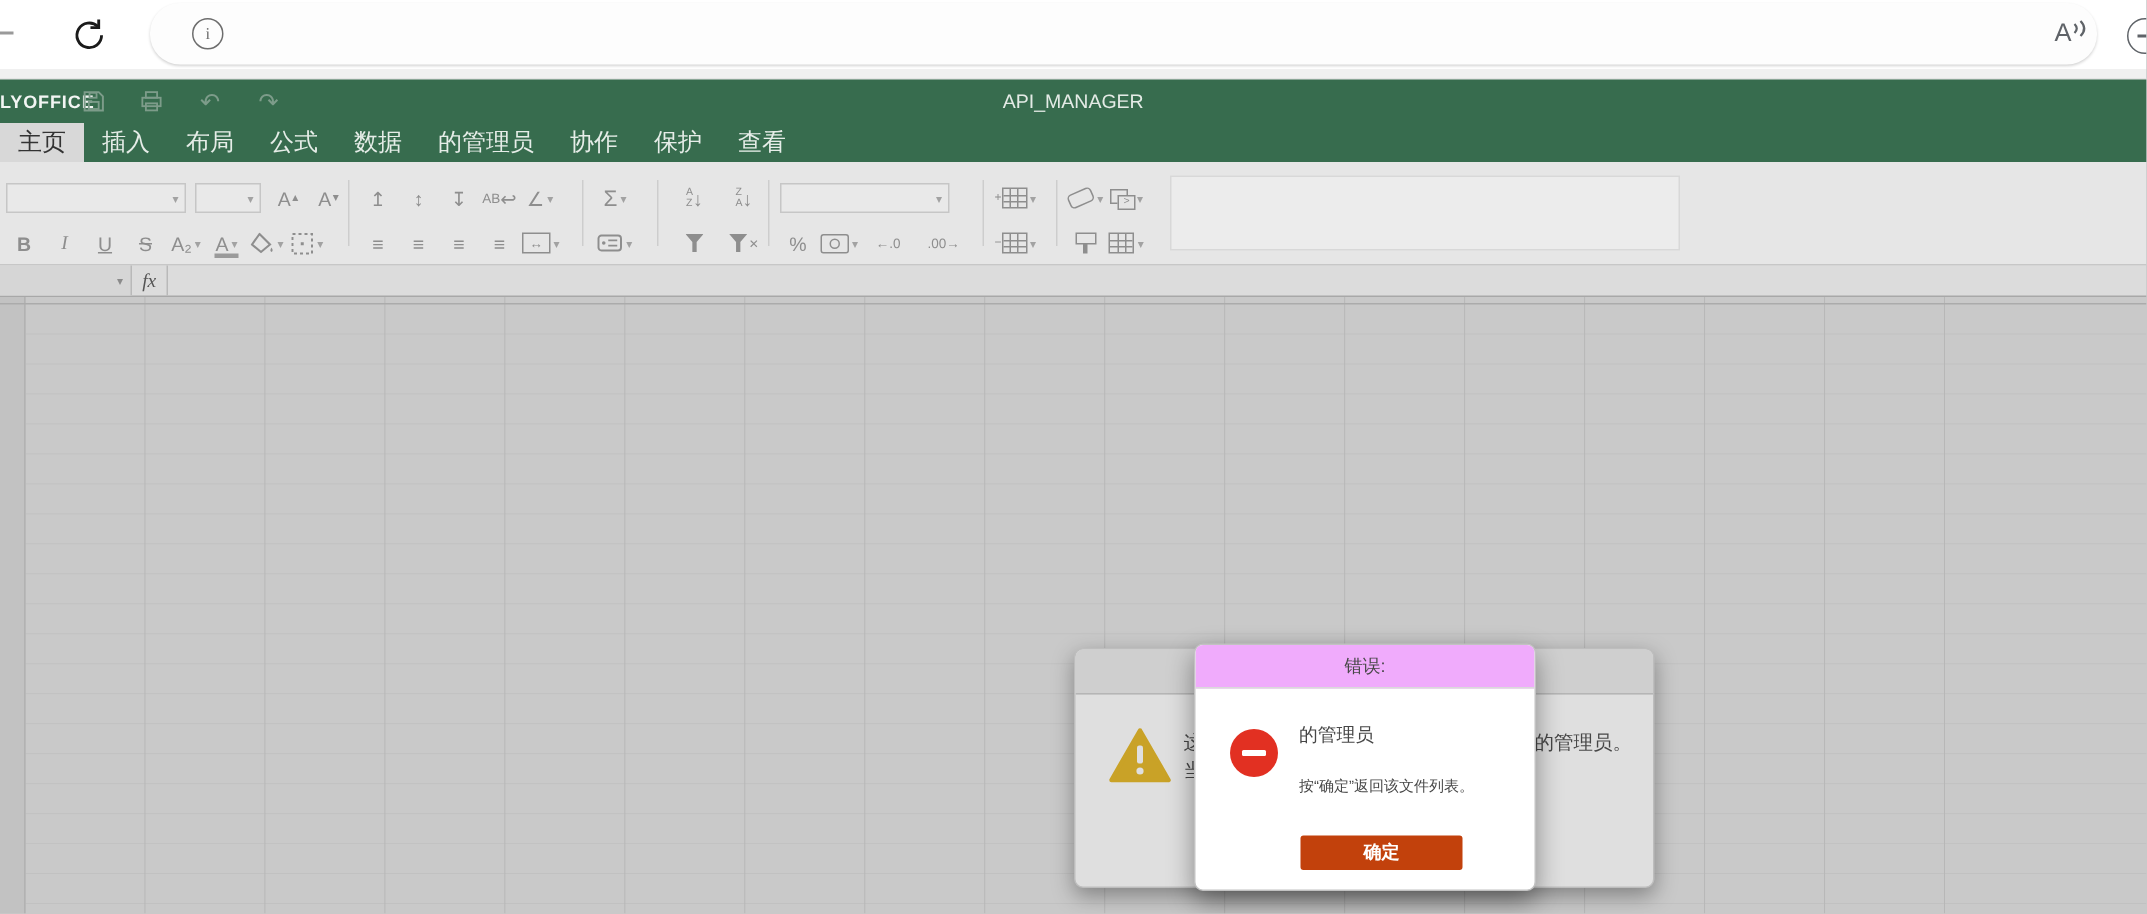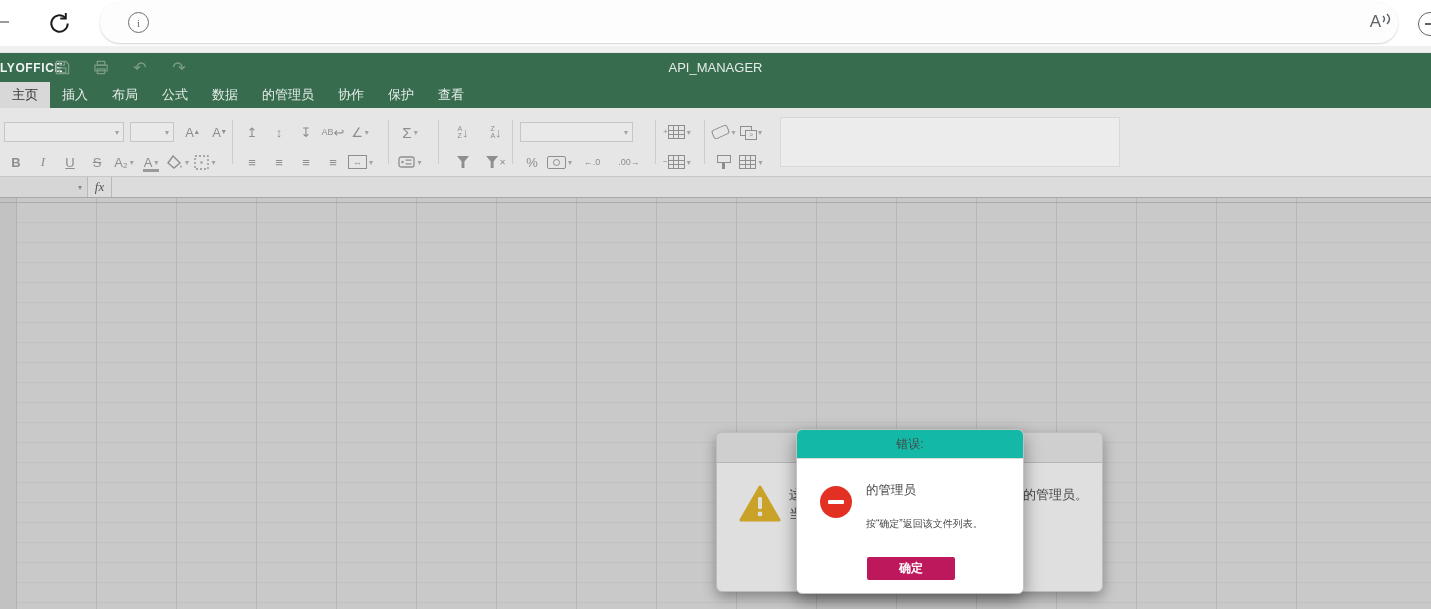--- a/index.html
+++ b/index.html
@@ -22,21 +22,21 @@
 
   
   .app-header{position:absolute;left:0;top:53px;width:1431px;height:29px;background:#376c4e;display:flex;align-items:center;}
   .logo{color:#f2f5f3;font-weight:bold;font-size:12px;letter-spacing:0.6px;margin-left:0;width:52px;}
   .hdr-btn{width:20px;height:20px;margin-right:19px;display:flex;align-items:center;justify-content:center;color:#7d9c8a;font-size:16px;}
   .hdr-btn:first-of-type{margin-left:30px;}
   .doc-title{position:absolute;left:0;right:0;text-align:center;color:#e4ebe6;font-size:13px;pointer-events:none;}
 
   
   .tab-row{position:absolute;left:0;top:82px;width:1431px;height:26px;background:#376c4e;display:flex;align-items:stretch;}
-  .tab{padding:0 12px;display:flex;align-items:center;font-size:13px;color:#e6ede8;cursor:pointer;}
+  .tab{padding:0 12px;display:flex;align-items:center;font-size:16px;color:#e6ede8;cursor:pointer;}
   .tab.active{background:#d8d8d8;color:#333333;}
   .tab.wide{padding:0 12px;}
 
   
   .toolbar{position:absolute;left:0;top:108px;width:1431px;height:69px;background:#e6e6e6;border-bottom:1px solid #c7c7c7;box-sizing:border-box;}
   .tb-sep{position:absolute;top:12px;height:44px;width:1px;background:#cdcdcd;}
   .tb-row{position:absolute;height:24px;display:flex;align-items:center;}
   .tb-btn{min-width:24px;height:22px;display:flex;align-items:center;justify-content:center;color:#8e8e8e;font-size:13px;margin-right:3px;cursor:pointer;position:relative;}
   .tb-btn .chev{font-size:8px;color:#a2a2a2;margin-left:2px;}
   .combo{height:20px;background:#e9e9e9;border:1px solid #c6c6c6;box-sizing:border-box;display:flex;align-items:center;justify-content:flex-end;margin-right:6px;cursor:pointer;}
@@ -86,26 +86,26 @@
   .grid-topline{position:absolute;left:0;top:4px;width:100%;height:1px;background:#ababab;}
 
   
   .dlg-back{position:absolute;left:716px;top:432px;width:387px;height:160px;background:#dfdfdf;border:1px solid #bdbdbd;border-radius:6px;box-shadow:0 5px 14px rgba(0,0,0,0.35);box-sizing:border-box;overflow:hidden;}
   .dlg-back .hdr{height:30px;background:#cfcfcf;border-bottom:1px solid #b5b5b5;box-sizing:border-box;}
   .warn-tri{position:absolute;left:22px;top:52px;}
   .frag-left{position:absolute;left:72px;top:52px;font-size:13px;color:#474747;line-height:19px;}
   .frag-right{position:absolute;left:306px;top:53px;font-size:13px;color:#474747;white-space:nowrap;}
 
   .dlg-front{position:absolute;left:796px;top:429px;width:228px;height:165px;background:#ffffff;border:1px solid #c2c2c2;border-radius:6px;box-shadow:0 7px 18px rgba(0,0,0,0.4);box-sizing:border-box;overflow:hidden;}
-  .dlg-front .hdr{height:29px;background:#14b8a6;border-bottom:1px solid #dadada;display:flex;align-items:center;justify-content:center;font-size:12px;color:#474747;box-sizing:border-box;cursor:move;}
+  .dlg-front .hdr{height:29px;background:#f0abfc;border-bottom:1px solid #dadada;display:flex;align-items:center;justify-content:center;font-size:12px;color:#474747;box-sizing:border-box;cursor:move;}
   .stop-icon{position:absolute;left:23px;top:56px;width:32px;height:32px;border-radius:50%;background:#e23022;display:flex;align-items:center;justify-content:center;}
   .stop-icon i{display:block;width:16px;height:4.5px;background:#ffffff;border-radius:1px;}
   .msg1{position:absolute;left:69px;top:52px;font-size:12.5px;color:#474747;}
   .msg2{position:absolute;left:69px;top:87px;font-size:10px;color:#474747;white-space:nowrap;}
-  .ok-btn{position:absolute;left:70px;top:127px;width:88px;height:23px;background:#be185d;border:none;border-radius:2px;color:#ffffff;font-size:12px;font-weight:bold;display:flex;align-items:center;justify-content:center;cursor:pointer;font-family:"Liberation Sans",sans-serif;}
+  .ok-btn{position:absolute;left:70px;top:127px;width:108px;height:23px;background:#c2410c;border:none;border-radius:2px;color:#ffffff;font-size:12px;font-weight:bold;display:flex;align-items:center;justify-content:center;cursor:pointer;font-family:"Liberation Sans",sans-serif;}
 </style>
 </head>
 <body>
 
 <div class="stage">
 
   <div class="browser-bar">
     <div class="back-partial"></div>
     <div class="reload-btn">
       <svg width="27" height="27" viewBox="0 0 24 24">

